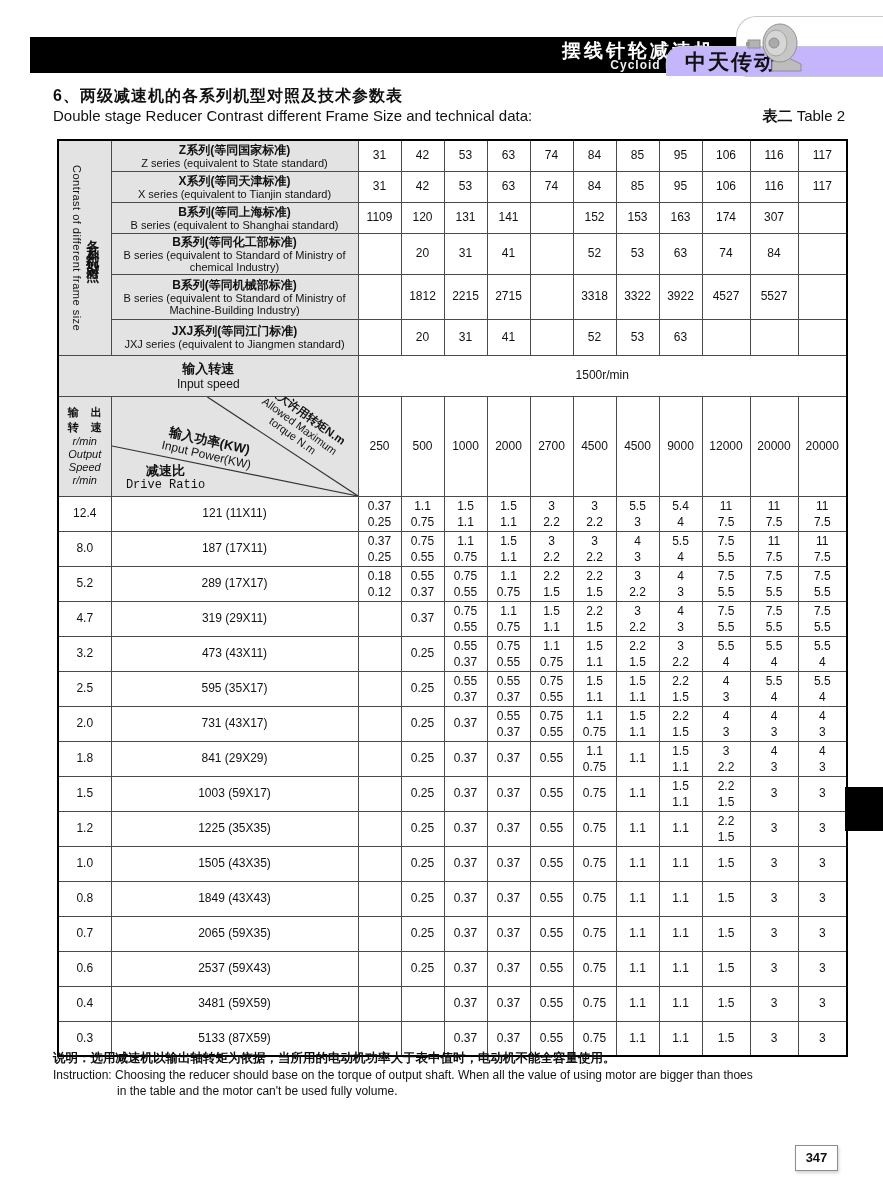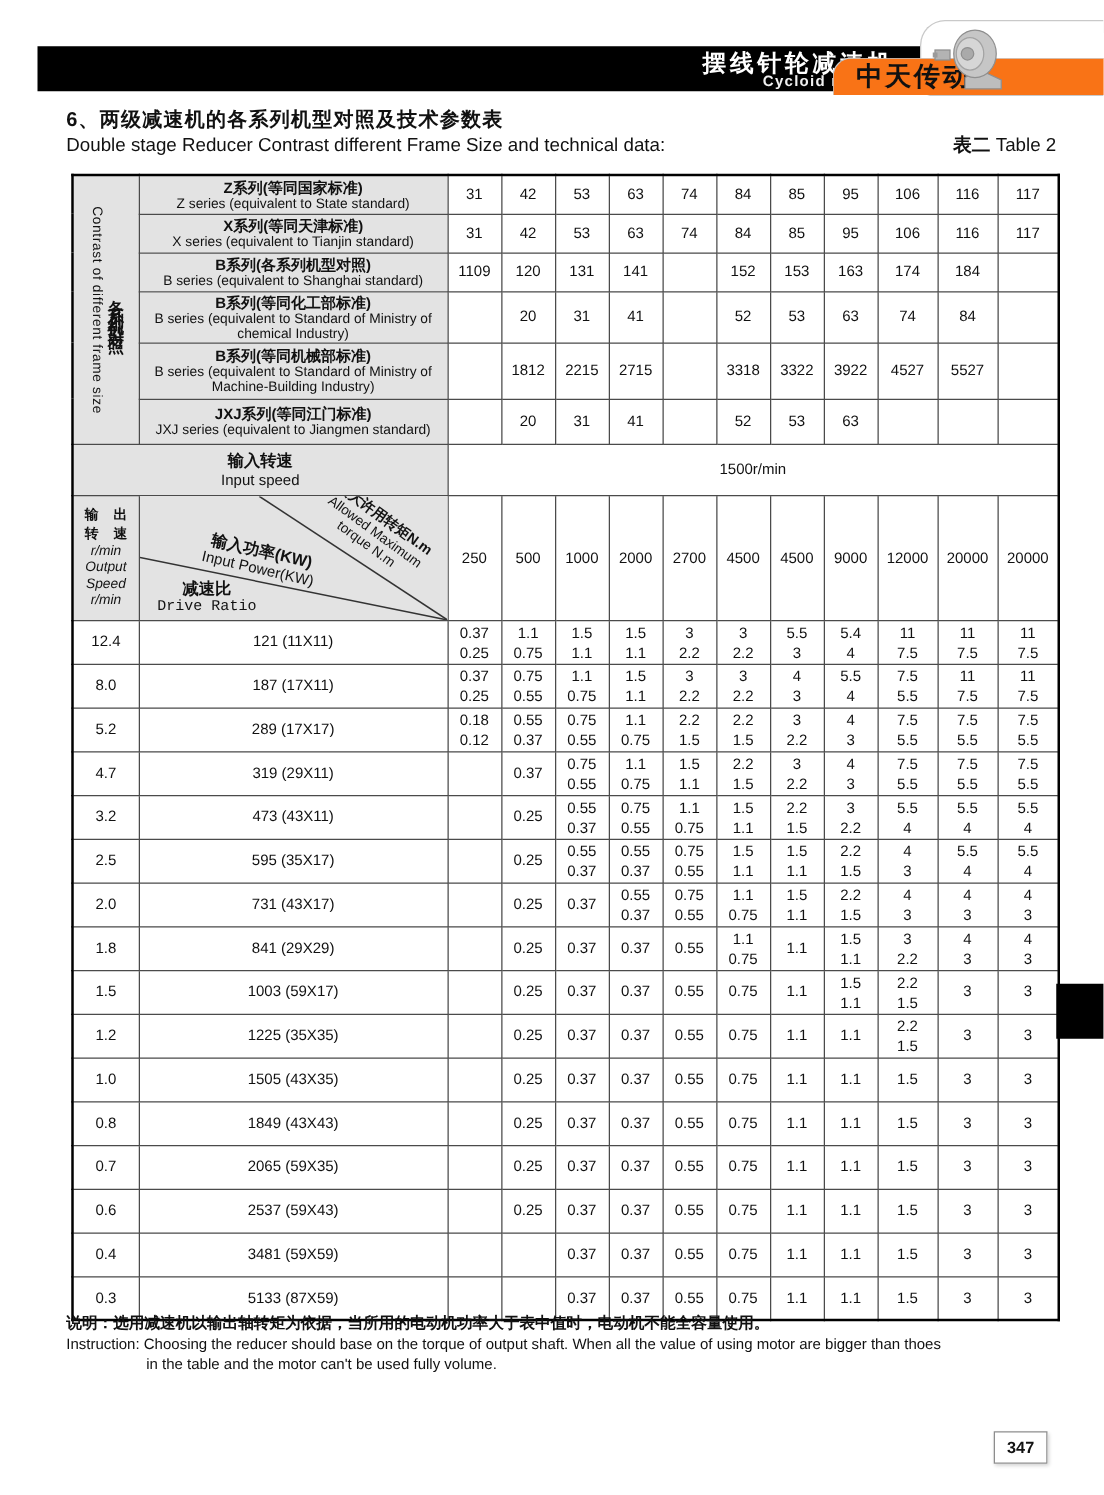--- a/index.html
+++ b/index.html
@@ -5,21 +5,21 @@
   html,body{margin:0;padding:0;background:#fff;}
   .page{position:relative;width:883px;height:1196px;background:#fff;overflow:hidden;
         font-family:"Liberation Sans","DejaVu Sans",sans-serif;color:#111;}
 
   
   .banner{position:absolute;left:30px;top:37px;width:732px;height:36px;background:#000;z-index:1;}
   .banner-zh{position:absolute;right:46px;top:1px;color:#fff;font-size:19px;font-weight:bold;letter-spacing:3px;white-space:nowrap;}
   .banner-en{position:absolute;right:46px;top:21px;color:#f0f0f0;font-size:12px;font-weight:bold;letter-spacing:1px;white-space:nowrap;}
   .corner-top{position:absolute;left:736px;top:16px;width:146px;height:59px;background:#fff;
               border:1px solid #c9c9c9;border-right:none;border-radius:20px 0 0 10px;z-index:2;}
-  .brand-strip{position:absolute;left:666px;top:46px;width:217px;height:29px;background:#f97316;
+  .brand-strip{position:absolute;left:666px;top:46px;width:217px;height:29px;background:#c4b5fd;
                border-top:1px solid #c9c9c9;border-left:1px solid #c9c9c9;border-top-left-radius:15px;z-index:3;}
   .brand-text{display:block;padding-left:18px;line-height:29px;font-size:21px;font-weight:600;letter-spacing:2px;}
   .reducer-icon{position:absolute;left:746px;top:18px;z-index:4;}
 
   
   .title-zh{position:absolute;left:53px;top:86px;font-size:16px;font-weight:bold;letter-spacing:1px;}
   .subtitle-row{position:absolute;left:53px;top:107px;width:792px;display:flex;justify-content:space-between;align-items:baseline;}
   .title-en{font-size:15px;}
   .table-ref{font-size:15px;white-space:nowrap;}
   .table-ref .zh{font-weight:bold;}
@@ -159,33 +159,33 @@
           <td class="val">74</td>
           <td class="val">84</td>
           <td class="val">85</td>
           <td class="val">95</td>
           <td class="val">106</td>
           <td class="val">116</td>
           <td class="val">117</td>
         </tr>
         <tr style="height: 31px;">
           <td class="hdr lbl">
-            <div class="lbl-zh">B系列(各系列机型对照)</div>
+            <div class="lbl-zh">B系列(等同上海标准)</div>
             <div class="lbl-en">B series (equivalent to Shanghai standard)</div>
           </td>
           <td class="val">1109</td>
           <td class="val">120</td>
           <td class="val">131</td>
           <td class="val">141</td>
           <td class="val"></td>
           <td class="val">152</td>
           <td class="val">153</td>
           <td class="val">163</td>
           <td class="val">174</td>
-          <td class="val">184</td>
+          <td class="val">307</td>
           <td class="val"></td>
         </tr>
         <tr style="height: 41px;">
           <td class="hdr lbl">
             <div class="lbl-zh">B系列(等同化工部标准)</div>
             <div class="lbl-en">B series (equivalent to Standard of Ministry of chemical Industry)</div>
           </td>
           <td class="val"></td>
           <td class="val">20</td>
           <td class="val">31</td>

